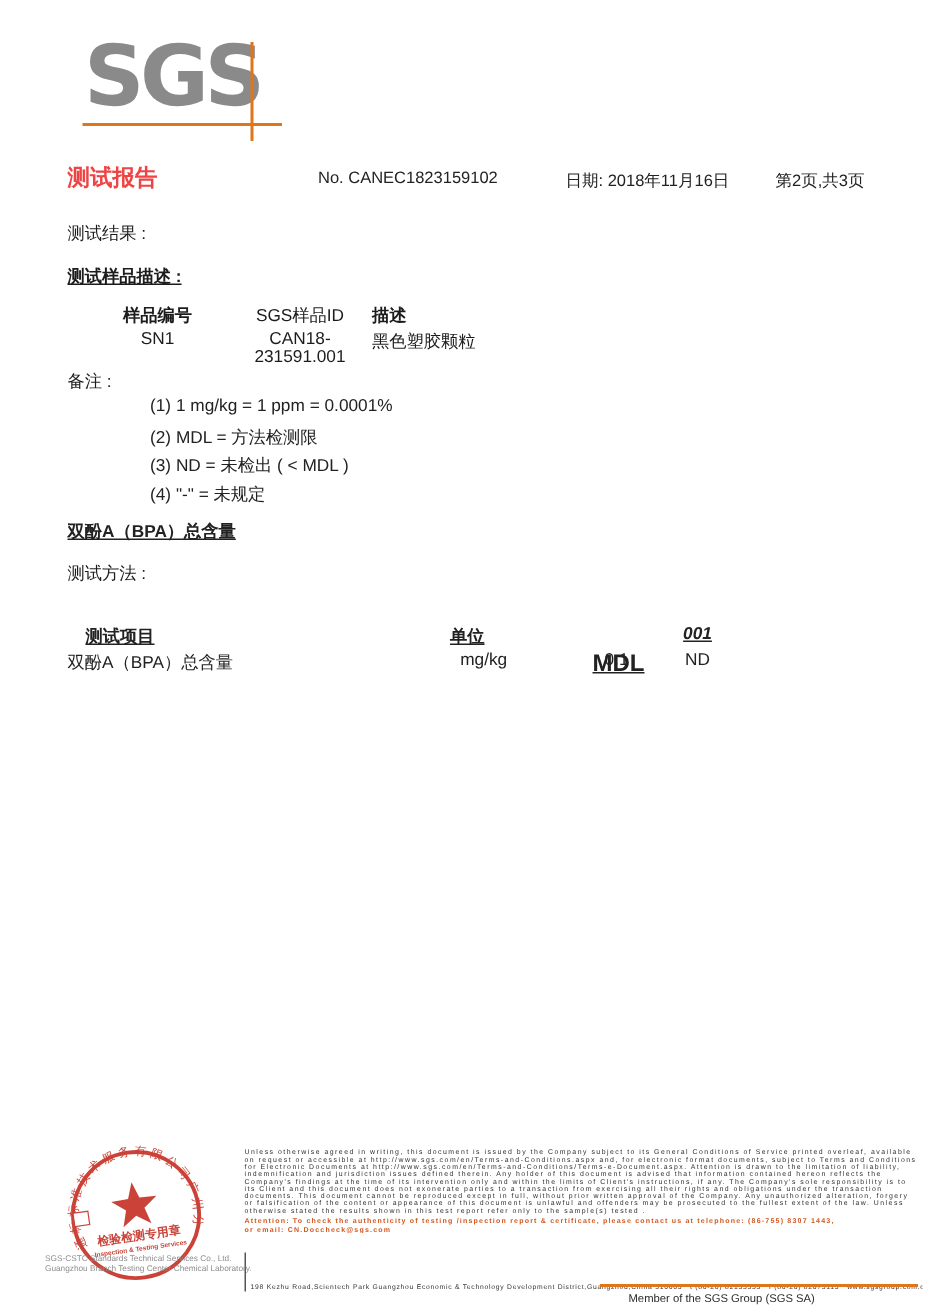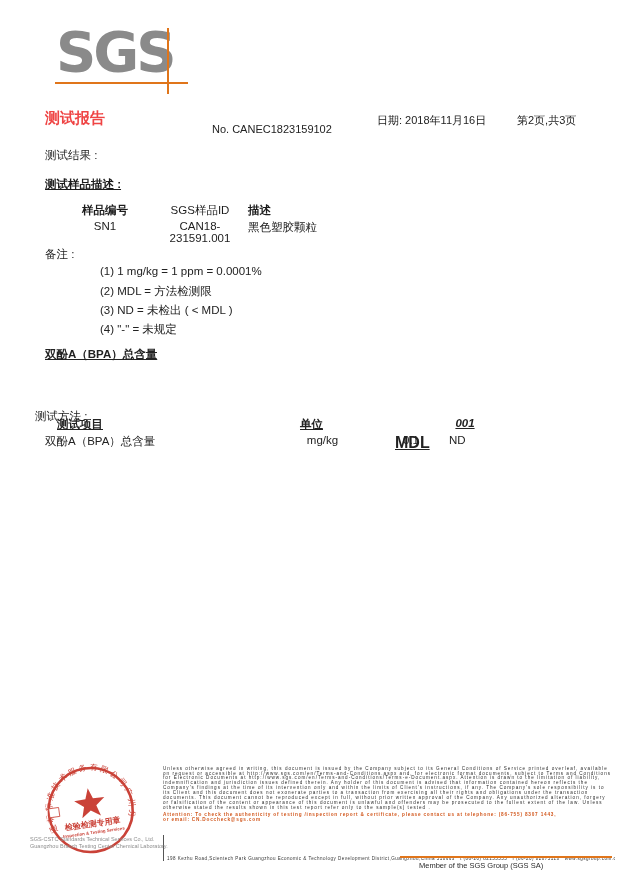--- a/index.html
+++ b/index.html
@@ -15,21 +15,21 @@
   .sgs-logo {
     position: absolute; left: 56px; top: 22px;
     font-family: "DejaVu Sans", sans-serif;
     font-weight: 800; font-size: 56px; line-height: 60px;
     letter-spacing: -3px; color: #8a8a8a;
   }
   .logo-vline { position: absolute; left: 167px; top: 28px; width: 1.5px; height: 66px; background: #e0751a; }
   .logo-hline { position: absolute; left: 55px; top: 82px; width: 133px; height: 1.5px; background: #e0751a; }
 
   .doc-title { position: absolute; left: 45px; top: 109px; font-size: 15px; font-weight: bold; color: #ef4444; }
-  .hdr-no   { position: absolute; left: 212px; top: 113px; font-size: 11px; margin-top: 10px; }
+  .hdr-no   { position: absolute; left: 212px; top: 113px; font-size: 11px; }
   .hdr-date { position: absolute; left: 377px; top: 113px; font-size: 11px; }
   .hdr-page { position: absolute; left: 517px; top: 113px; font-size: 11px; }
 
   
   .lbl { font-size: 11.5px; color: #1c1c1c; }
   .bold { font-weight: bold; }
   .ul { text-decoration: underline; }
   .results-label { position: absolute; left: 45px; top: 148px; }
   .sampledesc-label { position: absolute; left: 45px; top: 177px; }
 
@@ -37,31 +37,31 @@
   .s-h2 { position: absolute; left: 150px; top: 203px; width: 100px; text-align: center; font-weight: normal; }
   .s-h3 { position: absolute; left: 248px; top: 203px; font-weight: bold; }
   .s-c1 { position: absolute; left: 63px;  top: 220px; width: 84px;  text-align: center; }
   .s-c2 { position: absolute; left: 150px; top: 220px; width: 100px; text-align: center; }
   .s-c3 { position: absolute; left: 248px; top: 220px; }
 
   .notes-label { position: absolute; left: 45px; top: 247px; }
   .note-line { position: absolute; left: 100px; font-size: 11.5px; }
 
   .bpa-heading { position: absolute; left: 45px; top: 347px; font-weight: bold; text-decoration: underline; font-size: 11.5px; }
-  .method-label { position: absolute; left: 35px; top: 375px; margin-top: 34px; }
+  .method-label { position: absolute; left: 45px; top: 375px; }
   .method-text { position: absolute; left: 100px; top: 375px; width: 486px; font-size: 11.5px; line-height: 19px; text-align: justify; }
 
   .rt-h-item { position: absolute; left: 57px;  top: 417px; font-weight: bold; text-decoration: underline; font-size: 11.5px; }
   .rt-h-unit { position: absolute; left: 300px; top: 417px; width: 45px; font-weight: bold; text-decoration: underline; font-size: 11.5px; }
   .rt-h-mdl  { position: absolute; left: 395px; top: 434px; width: 32px; text-align: center; font-weight: bold; text-decoration: underline; font-size: 16px; }
   .rt-h-001  { position: absolute; left: 449px; top: 417px; width: 32px; text-align: center; font-weight: bold; font-style: italic; text-decoration: underline; font-size: 11.5px; }
   .rt-c-item { position: absolute; left: 45px;  top: 434px; font-size: 11.5px; }
   .rt-c-unit { position: absolute; left: 300px; top: 434px; width: 45px; text-align: center; font-size: 11.5px; }
   .rt-c-mdl  { position: absolute; left: 395px; top: 434px; width: 32px; text-align: center; font-size: 11.5px; }
-  .rt-c-001  { position: absolute; left: 449px; top: 434px; width: 32px; text-align: left; font-size: 11.5px; }
+  .rt-c-001  { position: absolute; left: 449px; top: 434px; width: 32px; text-align: center; font-size: 11.5px; }
 
   
   .stamp { position: absolute; left: 36px; top: 764px; width: 110px; height: 96px; transform: rotate(-8deg); opacity: 0.92; }
 
   .company-lines {
     position: absolute; left: 30px; top: 836px; width: 560px;
     transform: scale(0.5); transform-origin: 0 0;
     font-size: 11px; line-height: 12.5px; color: #8e8e8e; z-index: 1;
   }
   .legal-wrap {

